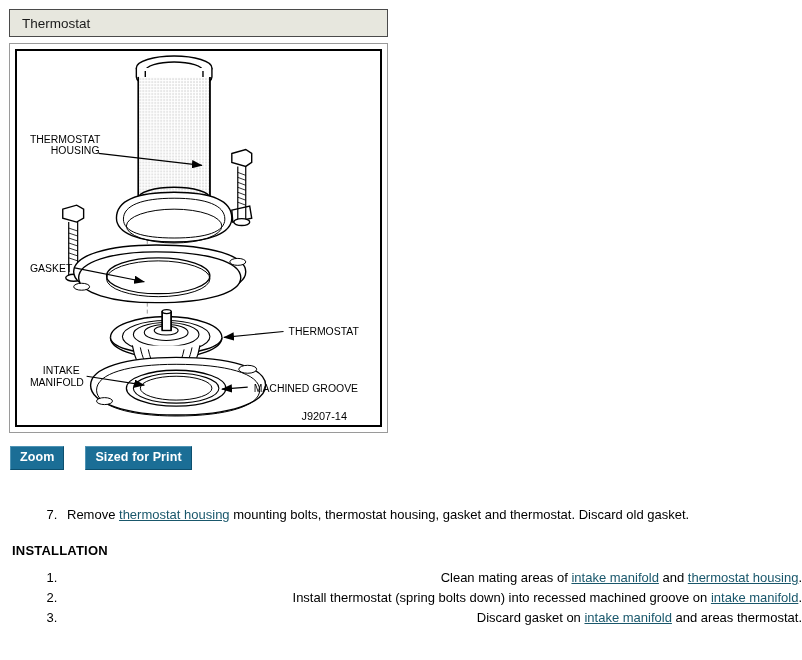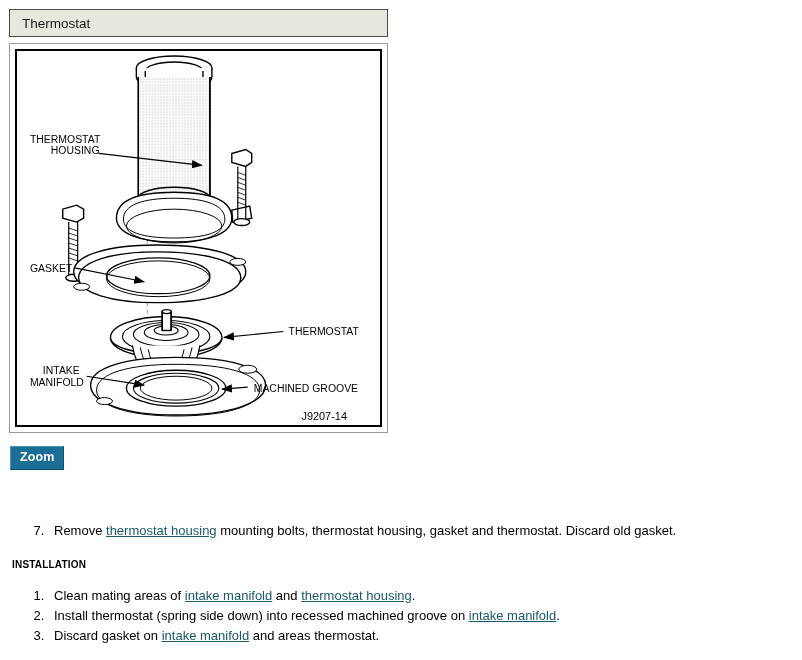--- a/index.html
+++ b/index.html
@@ -54,33 +54,33 @@
     border-right:1px solid #0d4f6e;
     border-bottom:1px solid #0d4f6e;
     cursor:pointer;
     letter-spacing:.1px;
     font-family:"Liberation Sans", sans-serif;
     line-height:15px;
   }
   
   #doc-text{position:absolute;left:0;top:505px;width:802px;}
   ol.steps{
-    margin:16px;
-    padding-left:32px;
+    margin:0;
+    padding-left:61px;
     list-style-position:outside;
   }
   ol.steps li{
     font-size:13px;
     line-height:20px;
     padding-left:6px;
     color:#000;
   }
-  ol.steps.cont{list-style-type:decimal;}
+  ol.steps.cont{list-style-type:decimal;text-align:right;}
   h3.section{
-    font-size:10px;
+    font-size:13px;
     font-weight:bold;
     margin:18px 0 10px 12px;
     letter-spacing:.2px;
   }
   a.doclink{
     color:#19576b;
     text-decoration:underline;
     cursor:pointer;
   }
   .inline{display:inline;}
@@ -218,37 +218,38 @@
         <line x1="8" y1="385" x2="357" y2="385" stroke="#000" stroke-width="1.2"></line>
         <text x="182" y="404" text-anchor="middle" font-family="Liberation Sans, sans-serif" font-size="13.5" font-weight="bold" font-style="italic" fill="#000">Fig. 35 Thermostat—3.9L/5.2L/5.9L Engines</text>
       </svg>
 
     </div>
   </div>
 </div>
 
 <div id="button-row">
   <button class="tealbtn">Zoom</button>
+  <button class="tealbtn">Sized for Print</button>
 </div>
 
 <div id="doc-text">
 
   <ol class="steps" start="7">
     <li>
       <span class="inline">Remove </span><a class="doclink">thermostat housing</a><span class="inline"> mounting bolts, thermostat housing, gasket and thermostat. Discard old gasket.</span>
     </li>
   </ol>
 
   <h3 class="section">INSTALLATION</h3>
 
   <ol class="steps cont">
     <li>
       <span class="inline">Clean mating areas of </span><a class="doclink">intake manifold</a><span class="inline"> and </span><a class="doclink">thermostat housing</a><span class="inline">.</span>
     </li>
     <li>
-      <span class="inline">Install thermostat (spring side down) into recessed machined groove on </span><a class="doclink">intake manifold</a><span class="inline">.</span>
+      <span class="inline">Install thermostat (spring bolts down) into recessed machined groove on </span><a class="doclink">intake manifold</a><span class="inline">.</span>
     </li>
     <li>
       <span class="inline">Discard gasket on </span><a class="doclink">intake manifold</a><span class="inline"> and areas thermostat.</span>
     </li>
   </ol>
 
 </div>
 
 </body></html>

